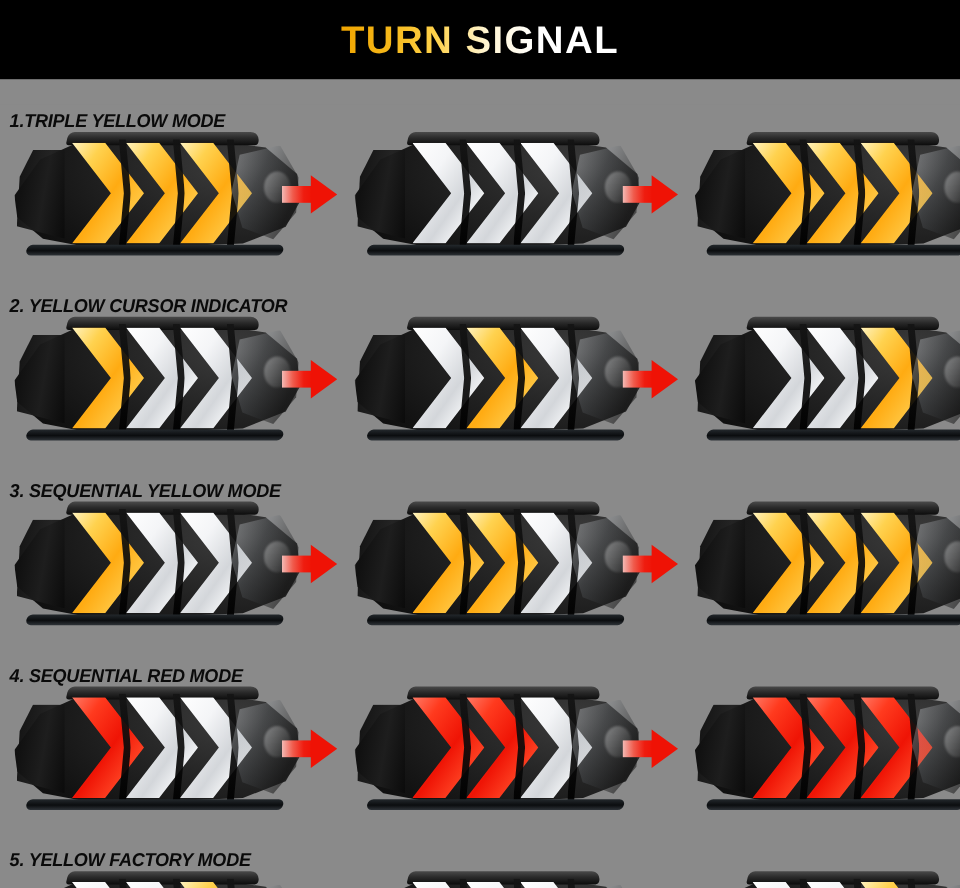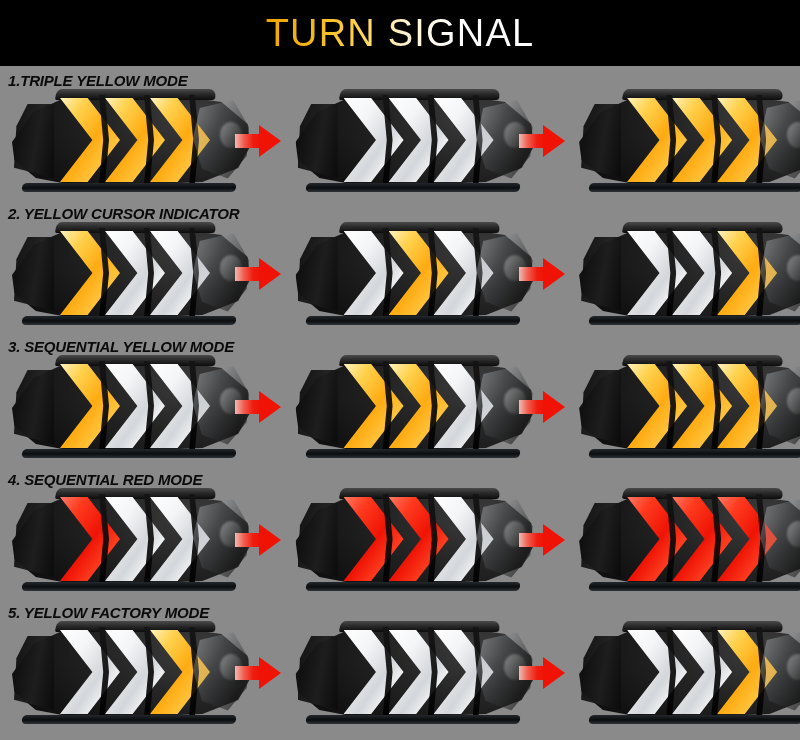--- a/index.html
+++ b/index.html
@@ -9,30 +9,30 @@
     font-family:"Liberation Sans", sans-serif;
   }
   .page{position:relative;width:800px;height:740px;background:#8a8a8a;}
 
   
   .header{
     position:relative;width:800px;height:66px;background:#000;
     display:flex;align-items:center;justify-content:center;
   }
   .header-title{
-    font-size:38px;font-weight:normal;letter-spacing:1.2px;
+    font-size:32px;font-weight:bold;letter-spacing:1.2px;
     background:linear-gradient(90deg,#f0a500 0%,#f5b81a 18%,#ffd24a 34%,#fff4d0 52%,#ffffff 70%,#ffffff 100%);
     -webkit-background-clip:text;background-clip:text;
     color:transparent;-webkit-text-fill-color:transparent;
     white-space:nowrap;
   }
 
   
   .rows{position:relative;width:800px;height:674px;background:#8a8a8a;}
-  .mode-row{position:relative;width:780px;height:133px;}
+  .mode-row{position:relative;width:780px;height:133px;margin-top:21px;}
   .mode-row:last-child{height:142px;}
 
   .mode-label{
     position:absolute;left:8px;top:6px;
     font-size:15.5px;font-weight:bold;font-style:italic;
     color:#0a0a0a;letter-spacing:-0.2px;white-space:nowrap;
     transform:scaleX(0.97);transform-origin:left center;
   }
 
   .frames{

